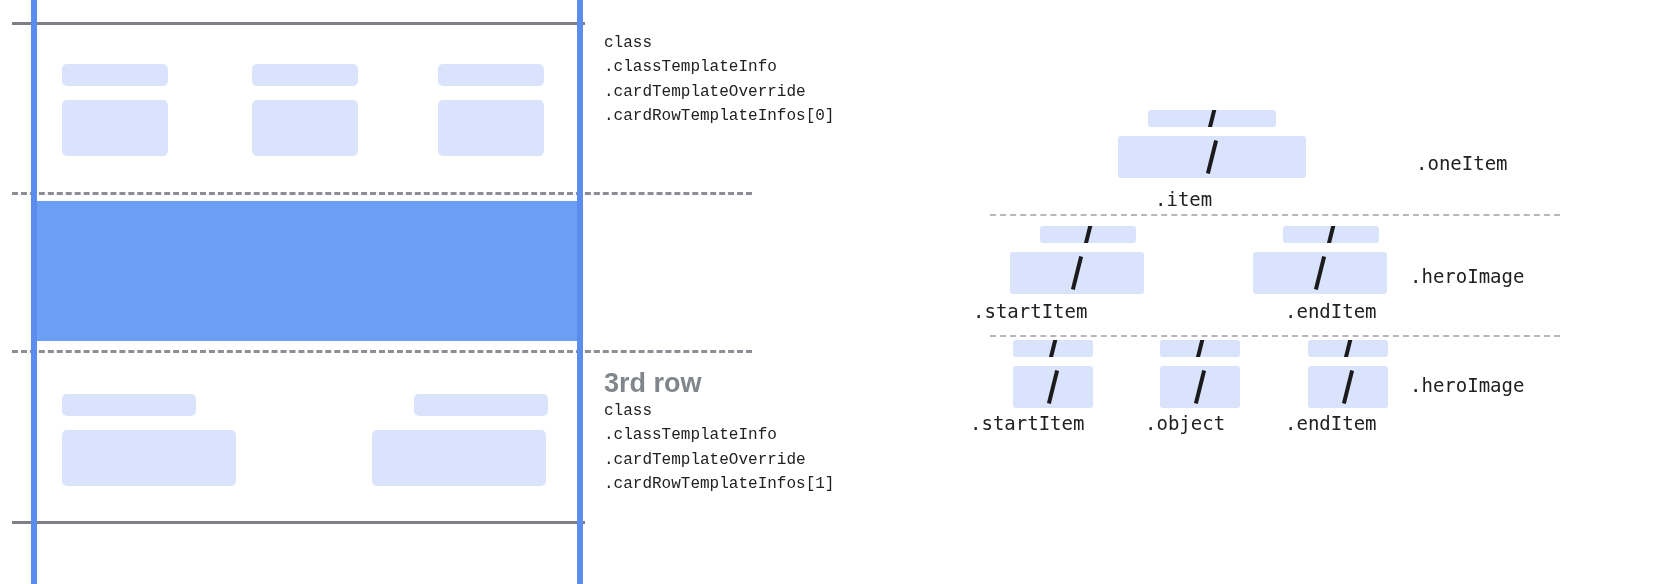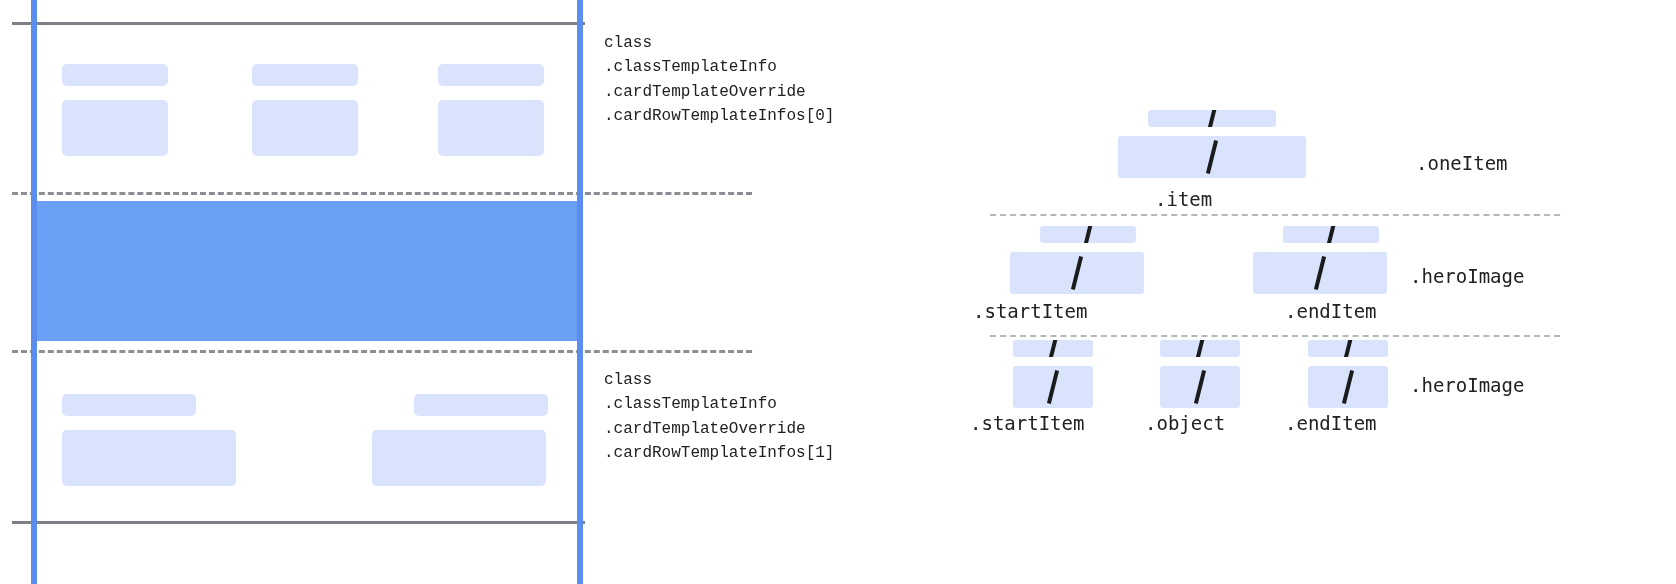--- a/index.html
+++ b/index.html
@@ -223,20 +223,21 @@
 
   <div class="anno a2nd">
     <div class="anno-code">class
 .classTemplateInfo
 .cardTemplateOverride
 .cardRowTemplateInfos[0]</div>
   </div>
 
 
   <div class="anno a3rd">
+    <div class="anno-title">3rd row</div>
     <div class="anno-code">class
 .classTemplateInfo
 .cardTemplateOverride
 .cardRowTemplateInfos[1]</div>
   </div>
 
   <div class="right-area">
 
     <div class="rsep s1"></div>
     <div class="rsep s2"></div>

